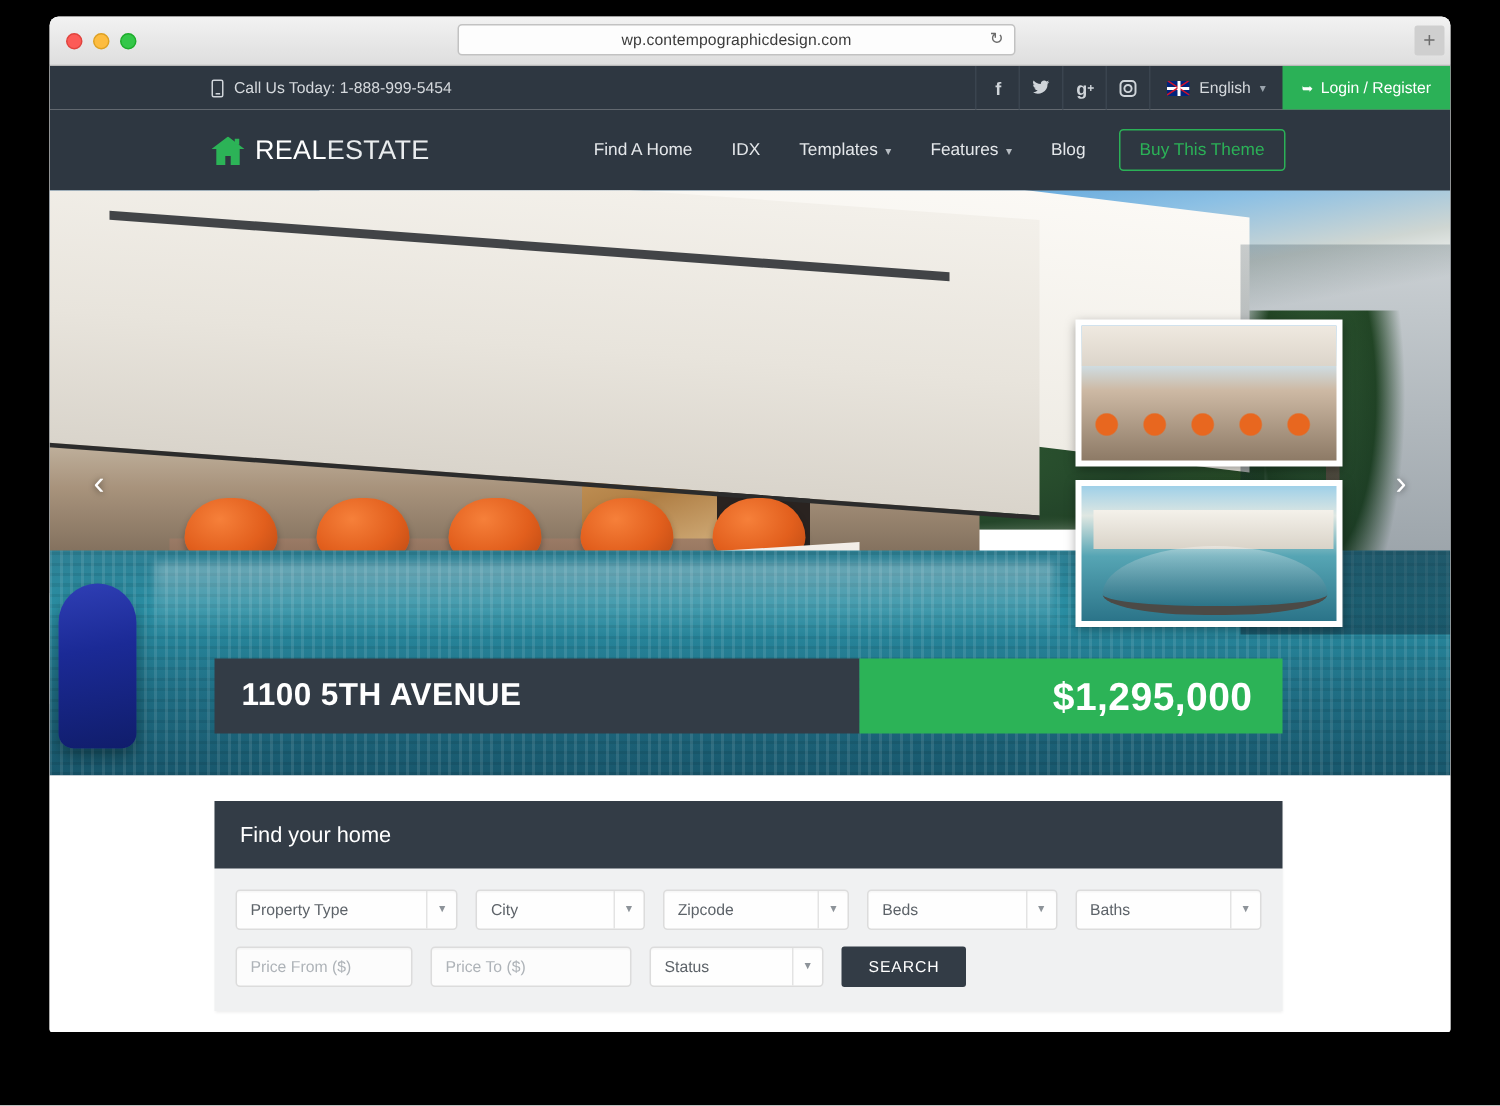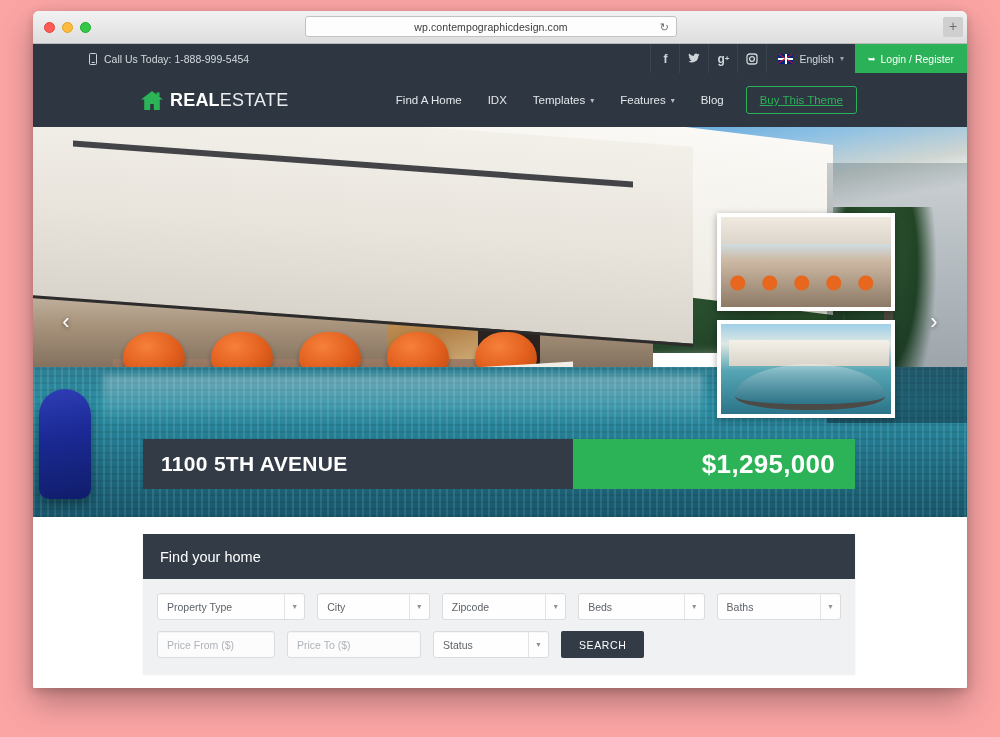--- a/index.html
+++ b/index.html
@@ -2,21 +2,21 @@
 <html><head>
 <meta charset="utf-8">
 <style>
   * { box-sizing: border-box; margin: 0; padding: 0; }
   html, body {
     width: 1000px; height: 737px;
     background: #ffffff;
     font-family: "Liberation Sans", sans-serif;
     overflow: hidden;
   }
-  .page { position: relative; width: 1000px; height: 737px; background: #fca5a5; }
+  .page { position: relative; width: 1000px; height: 737px; background: #000000; }
 
   
   .browser {
     position: absolute; left: 33px; top: 11px;
     width: 934px; height: 677px;
     background: #ffffff;
     border-radius: 6px 6px 2px 2px;
     box-shadow: 0 14px 34px rgba(0,0,0,.30), 0 3px 10px rgba(0,0,0,.18);
     overflow: hidden;
   }
@@ -49,21 +49,21 @@
     color: #6d6d6d; font-size: 14px; line-height: 19px; text-align: center;
   }
 
   .viewport { position: relative; width: 934px; height: 644px; background: #fff; overflow: hidden; }
 
   
   .topbar {
     height: 29px; background: #2e3741;
     display: flex; align-items: stretch; justify-content: space-between;
   }
-  .phone { display: flex; align-items: center; gap: 7px; padding-left: 56px; }
+  .phone { display: flex; align-items: center; gap: 7px; padding-left: 108px; }
   .phone-icon {
     width: 8px; height: 12px; border: 1.2px solid #cfd4d9; border-radius: 1.5px;
     position: relative;
   }
   .phone-icon::after {
     content: ""; position: absolute; left: 50%; bottom: .5px; transform: translateX(-50%);
     width: 2.5px; height: 1px; background: #cfd4d9;
   }
   .phone-text { font-size: 10.5px; color: #d5d9dd; }
 
@@ -104,33 +104,33 @@
 
   
   .nav {
     height: 54px; background: #2e3741;
     display: flex; align-items: center; justify-content: space-between;
     padding: 0 0 0 108px;
   }
   .logo { display: flex; align-items: center; gap: 7px; }
   .logo-house { width: 22px; height: 19px; position: relative; flex: none; }
   .logo-text { font-size: 18px; letter-spacing: .2px; color: #ffffff; }
-  .logo-text b { font-weight: bold; }
+  .logo-text b { font-weight: normal; }
   .logo-text span { font-weight: normal; color: #e9ecee; }
 
   .menu { display: flex; align-items: center; gap: 0; padding-right: 110px; }
   .menu-item {
     font-size: 11.5px; color: #e4e7ea; padding: 0 13px;
     display: flex; align-items: center; gap: 5px; white-space: nowrap;
   }
   .menu-caret { font-size: 8px; color: #b6bcc2; }
   .buy-btn {
     margin-left: 9px; padding: 7px 13px;
     border: 1px solid #2bb157; border-radius: 3px;
-    color: #2bb157; font-size: 11.5px; white-space: nowrap; text-decoration: underline;
+    color: #2bb157; font-size: 11.5px; white-space: nowrap;
   }
 
   
   .hero { position: relative; height: 390px; overflow: hidden; background: #1b3a52; }
   .hero-sky {
     position: absolute; inset: 0;
     background: linear-gradient(170deg, #2a7fc9 0%, #4b9ad8 16%, #8cc0e4 26%, #cfd6d2 34%, #ffffff 40%);
   }
   .hero-ceiling {
     position: absolute; left: -40px; top: -6px; width: 700px; height: 200px;

